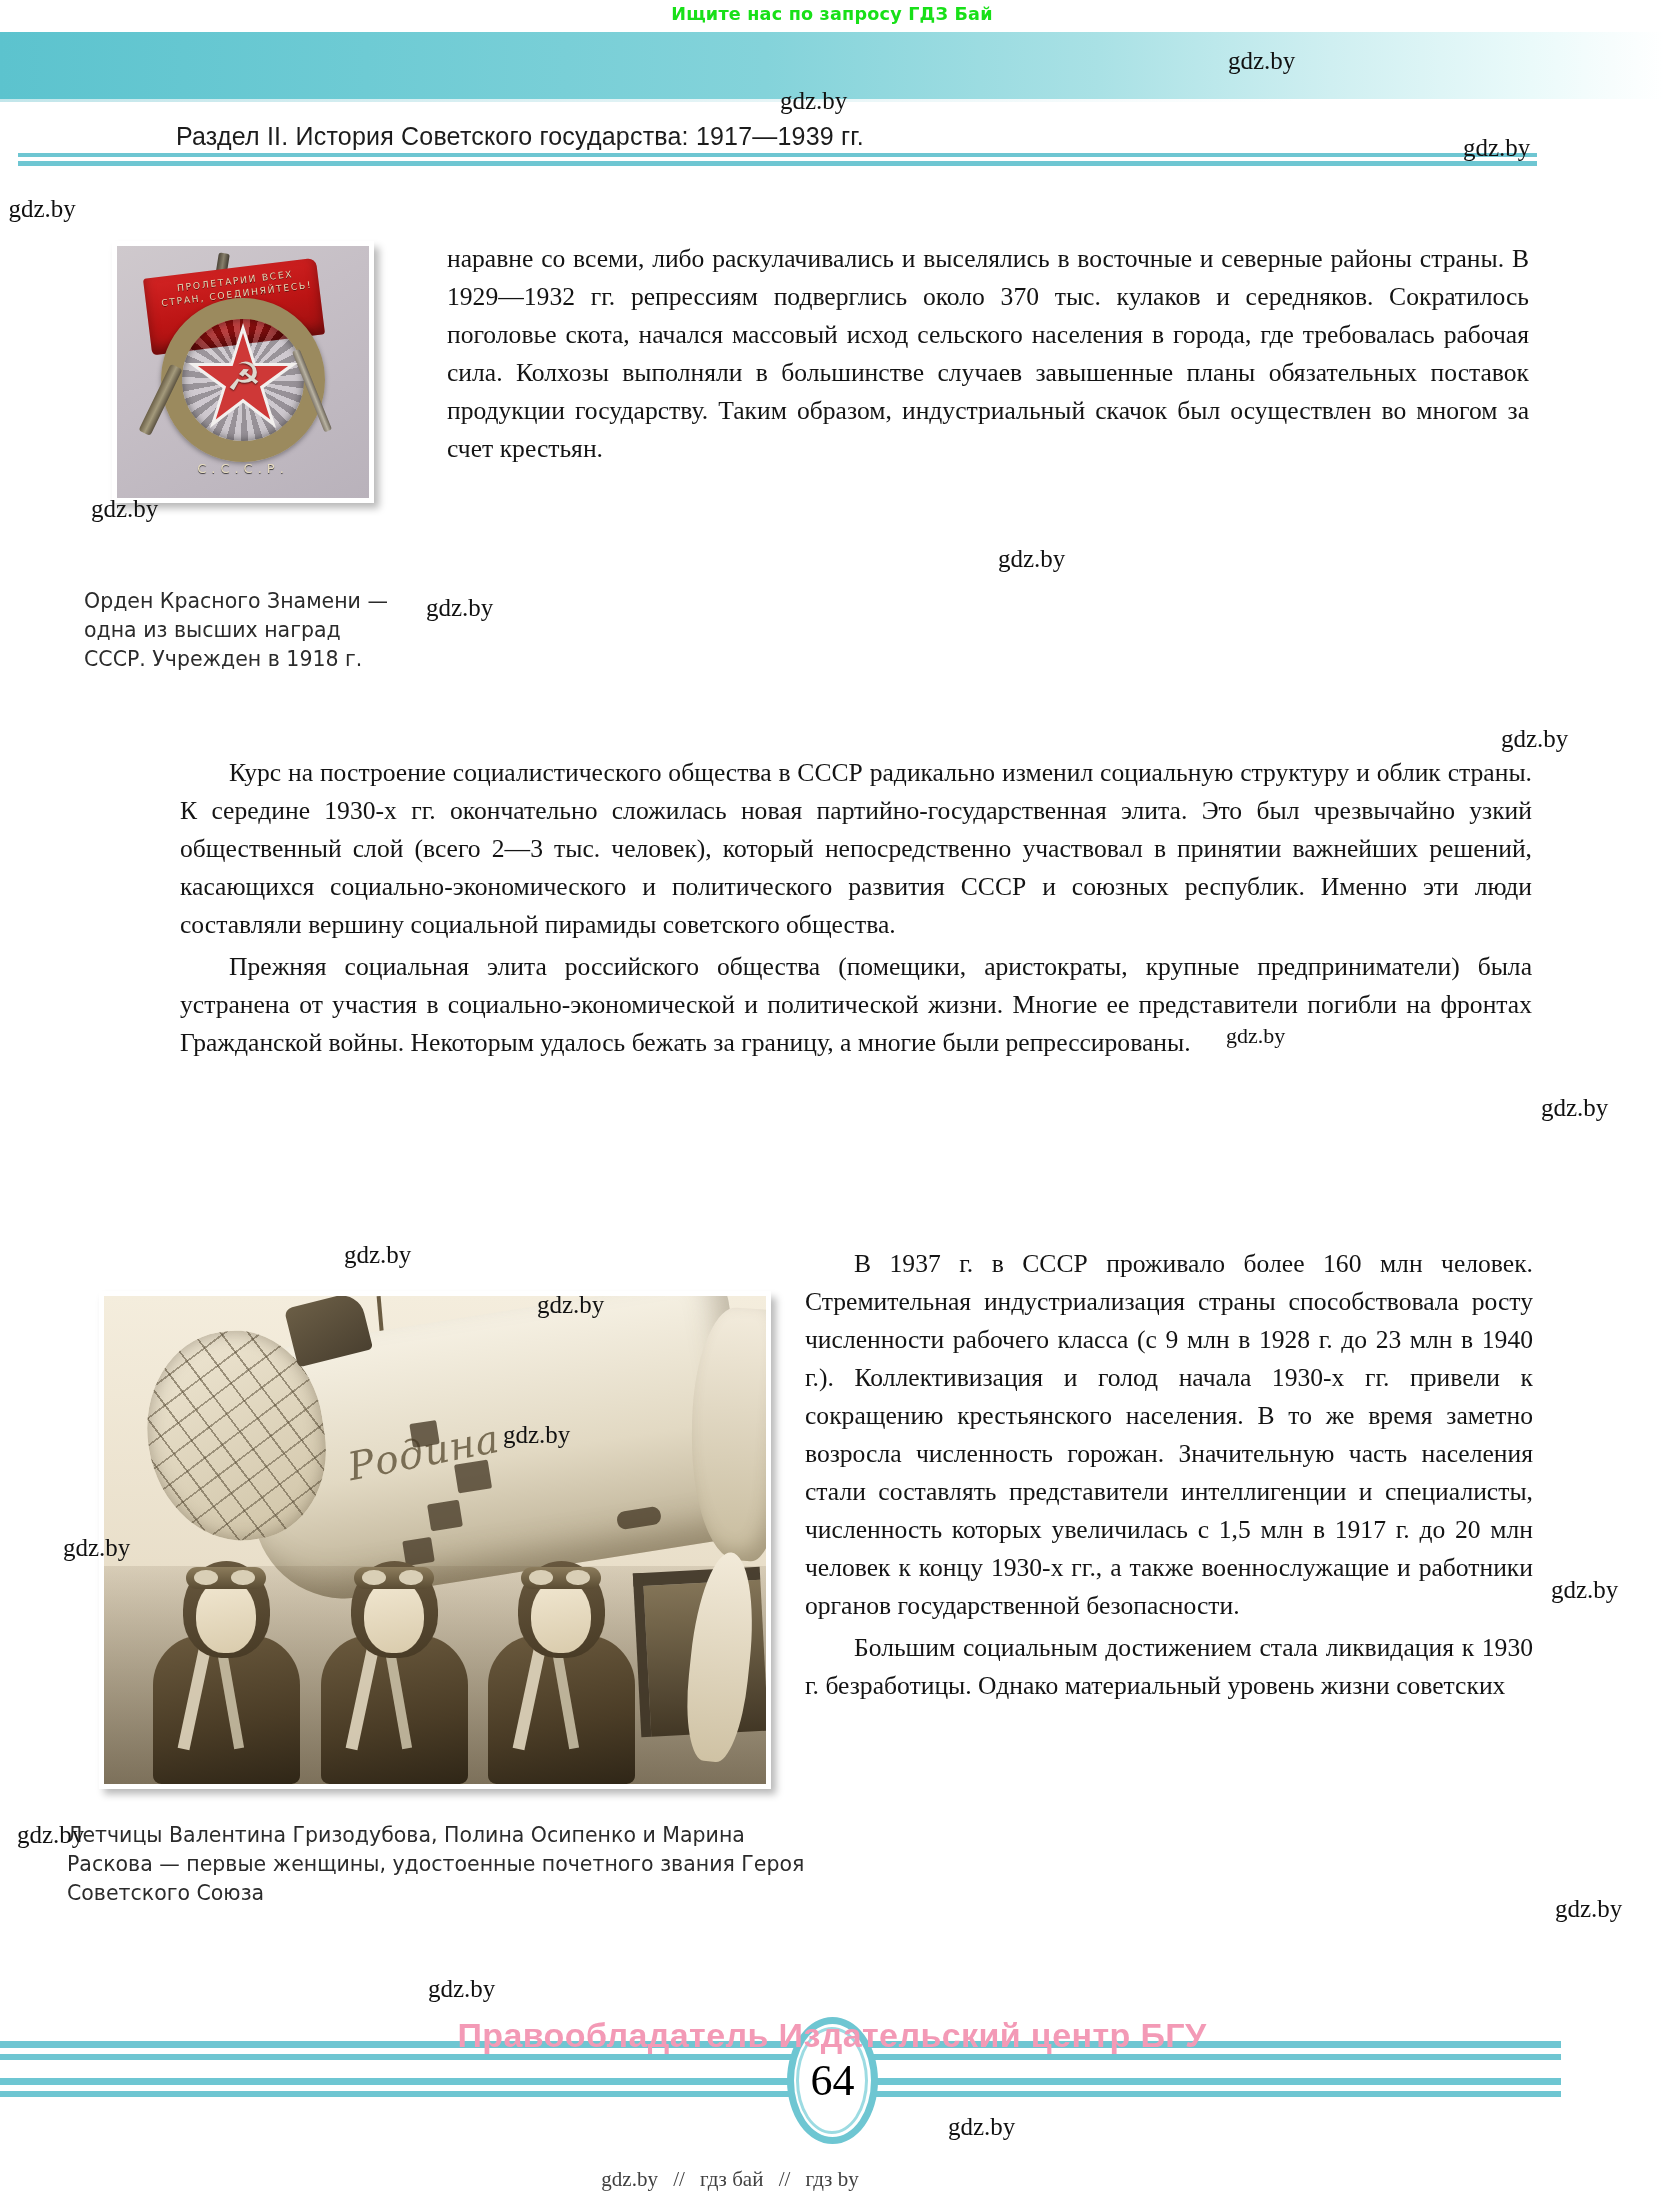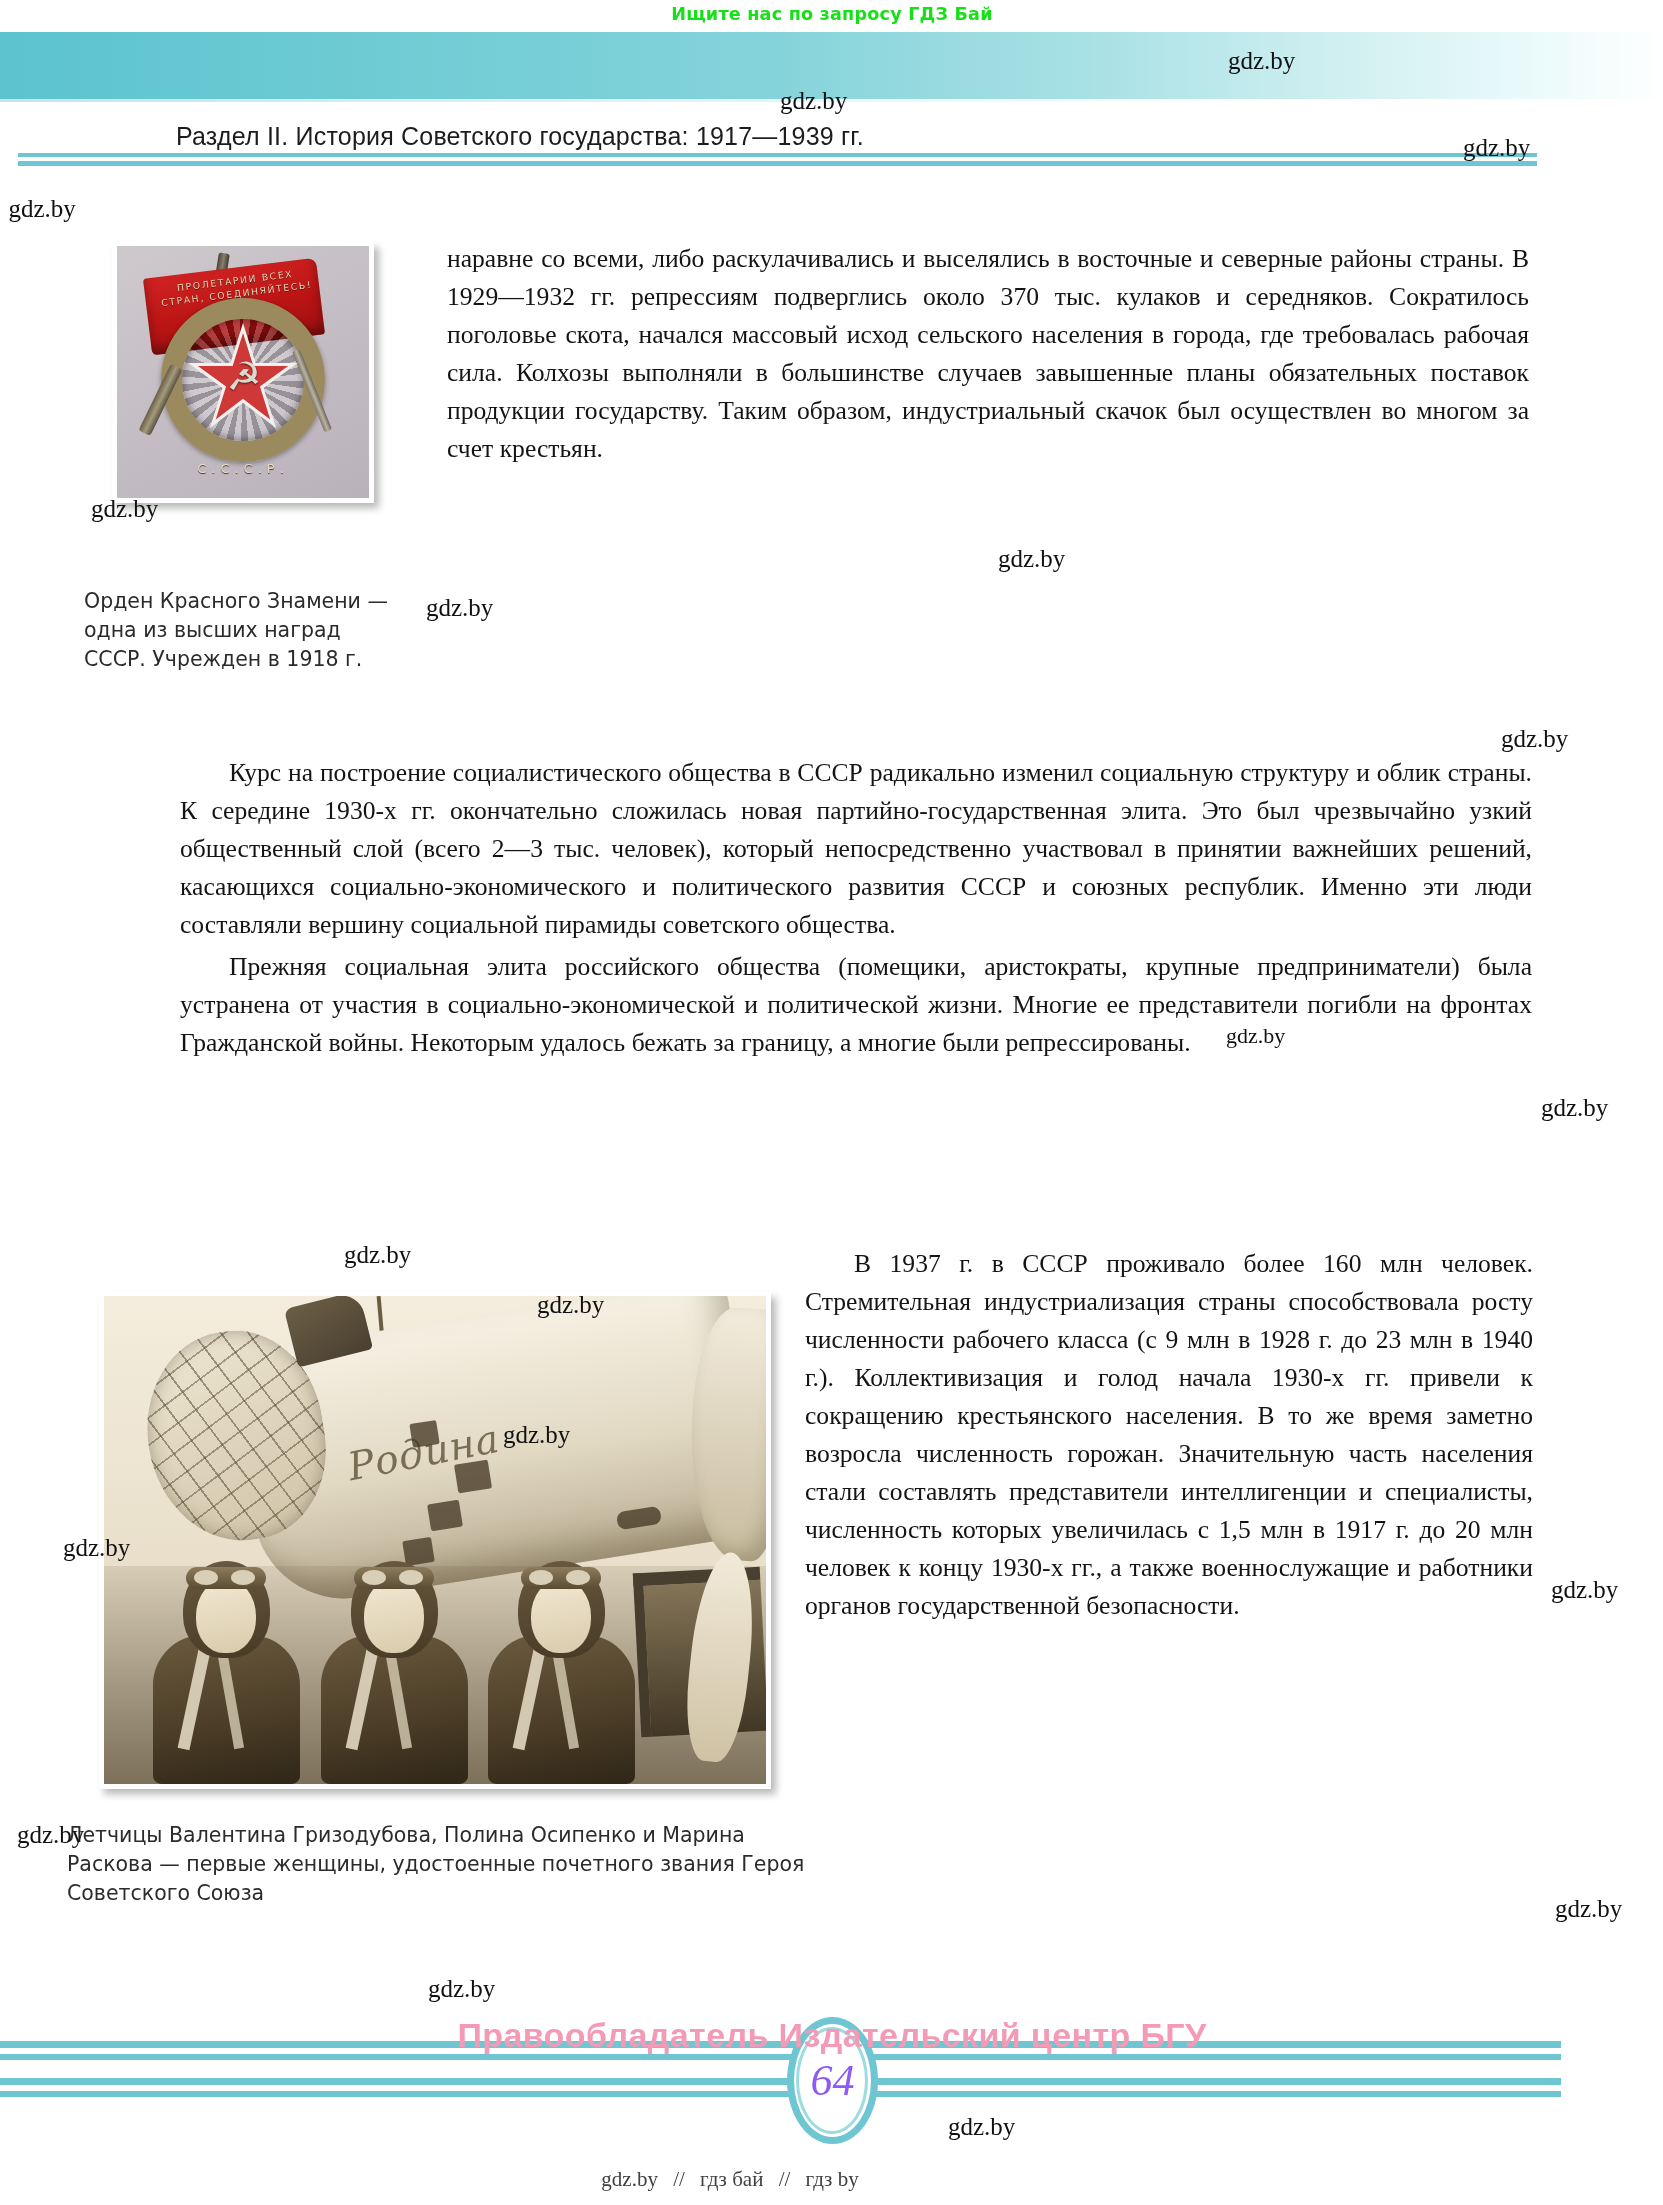--- a/index.html
+++ b/index.html
@@ -412,22 +412,21 @@
   }
   #page-badge .num {
     position: absolute;
     top: 0; left: 0;
     width: 91px; height: 127px;
     display: flex;
     align-items: center;
     justify-content: center;
     font-family: "Liberation Serif", serif;
     font-size: 44px;
-    color: #8b5cf6;
-    font-style: italic;
+    color: #000000;
   }
 
   #copyright-note {
     position: absolute;
     top: 2016px;
     left: 0;
     width: 1664px;
     text-align: center;
     font-family: "Liberation Sans", sans-serif;
     font-size: 34px;
@@ -545,20 +544,21 @@
       <div class="face"></div>
       <div class="goggles"></div>
     </div>
   </div>
 </div>
 
 <div class="caption" id="pilots-caption">Летчицы Валентина Гризодубова, Полина Осипенко и Марина Раскова — первые женщины, удостоенные почетного звания Героя Советского Союза</div>
 
 <div class="col-text" id="text-block-3">
   <p class="ind">В 1937 г. в СССР проживало более 160 млн человек. Стремительная индустриализация страны способствовала росту численности рабочего класса (с 9 млн в 1928 г. до 23 млн в 1940 г.). Коллективизация и голод начала 1930-х гг. привели к сокращению крестьянского населения. В то же время заметно возросла численность горожан. Значительную часть населения стали составлять представители интеллигенции и специалисты, численность которых увеличилась с 1,5 млн в 1917 г. до 20 млн человек к концу 1930-х гг., а также военнослужащие и работники органов государственной безопасности.</p>
+  <p class="ind">Большим социальным достижением стала ликвидация к 1930 г. безработицы. Однако материальный уровень жизни советских</p>
 </div>
 
 <div class="footer-rules" style="top:2041px">
   <div class="bar"></div>
   <div class="gap"></div>
   <div class="bar"></div>
 </div>
 <div class="footer-rules" style="top:2078px">
   <div class="bar"></div>
   <div class="gap"></div>

